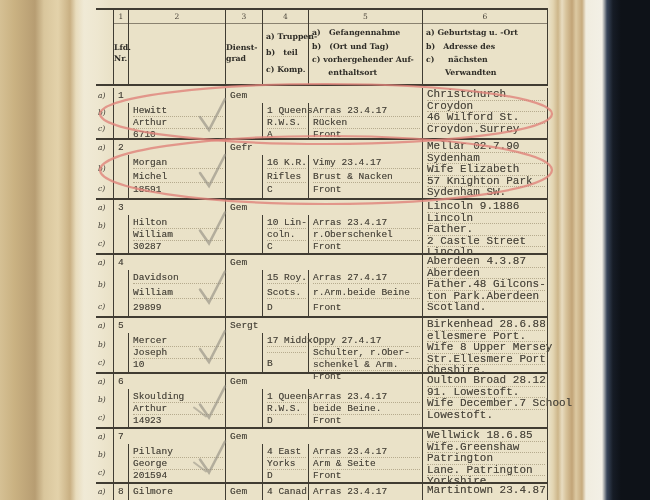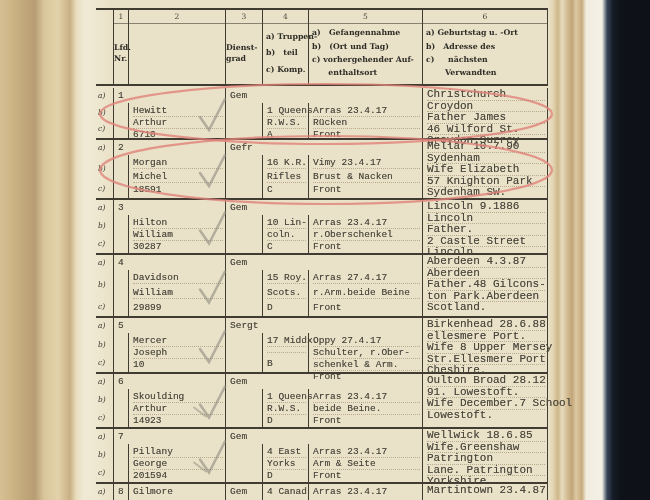--- a/index.html
+++ b/index.html
@@ -94,34 +94,34 @@
         <div class="mlabels">
           <div>a)</div>
           <div>b)</div>
           <div>c)</div>
         </div>
         <div class="cell c1 w1"><span class="ln">1</span></div>
         <div class="cell c2 w2 spread"><span class="ln">Hewitt</span><span class="ln">Arthur</span><span class="ln">6710</span></div>
         <div class="cell c3 w3"><span class="ln">Gem</span></div>
         <div class="cell c4 w4 spread"><span class="ln">1 Queens</span><span class="ln">R.W.S.</span><span class="ln">A</span></div>
         <div class="cell c5 w5 spread"><span class="ln">Arras 23.4.17</span><span class="ln">Rücken</span><span class="ln">Front</span></div>
-        <div class="cell c6 w6 packed last"><span class="ln">Christchurch</span><span class="ln">Croydon</span><span class="ln">Father James</span><span class="ln">46 Wilford St.</span><span class="ln">Croydon.Surrey</span></div>
+        <div class="cell c6 w6 packed last"><span class="ln">Christchurch</span><span class="ln">Croydon</span><span class="ln">46 Wilford St.</span><span class="ln">Croydon.Surrey</span></div>
       </div>
       <div class="row" style="top: 140px; height: 60px;">
         <div class="mlabels">
           <div>a)</div>
           <div>b)</div>
           <div>c)</div>
         </div>
         <div class="cell c1 w1"><span class="ln">2</span></div>
         <div class="cell c2 w2 spread"><span class="ln">Morgan</span><span class="ln">Michel</span><span class="ln">18591</span></div>
         <div class="cell c3 w3"><span class="ln">Gefr</span></div>
         <div class="cell c4 w4 spread"><span class="ln">16 K.R.</span><span class="ln">Rifles</span><span class="ln">C</span></div>
         <div class="cell c5 w5 spread"><span class="ln">Vimy 23.4.17</span><span class="ln">Brust &amp; Nacken</span><span class="ln">Front</span></div>
-        <div class="cell c6 w6 packed last"><span class="ln">Mellar 10.7.90</span><span class="ln">Sydenham</span><span class="ln">Wife Elizabeth</span><span class="ln">57 Knighton Park</span><span class="ln">Sydenham SW.</span></div>
+        <div class="cell c6 w6 packed last"><span class="ln">Mellar 02.7.90</span><span class="ln">Sydenham</span><span class="ln">Wife Elizabeth</span><span class="ln">57 Knighton Park</span><span class="ln">Sydenham SW.</span></div>
       </div>
       <div class="row" style="top: 200px; height: 55px;">
         <div class="mlabels">
           <div>a)</div>
           <div>b)</div>
           <div>c)</div>
         </div>
         <div class="cell c1 w1"><span class="ln">3</span></div>
         <div class="cell c2 w2 spread"><span class="ln">Hilton</span><span class="ln">William</span><span class="ln">30287</span></div>
         <div class="cell c3 w3"><span class="ln">Gem</span></div>

